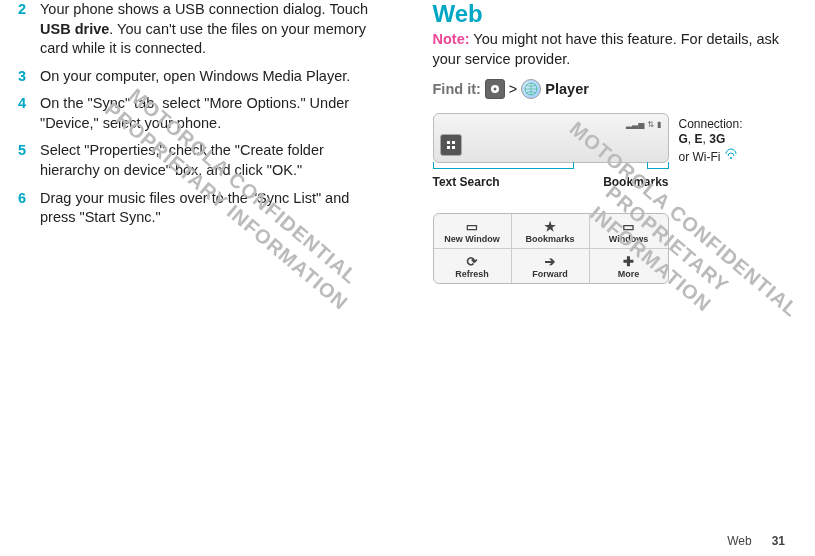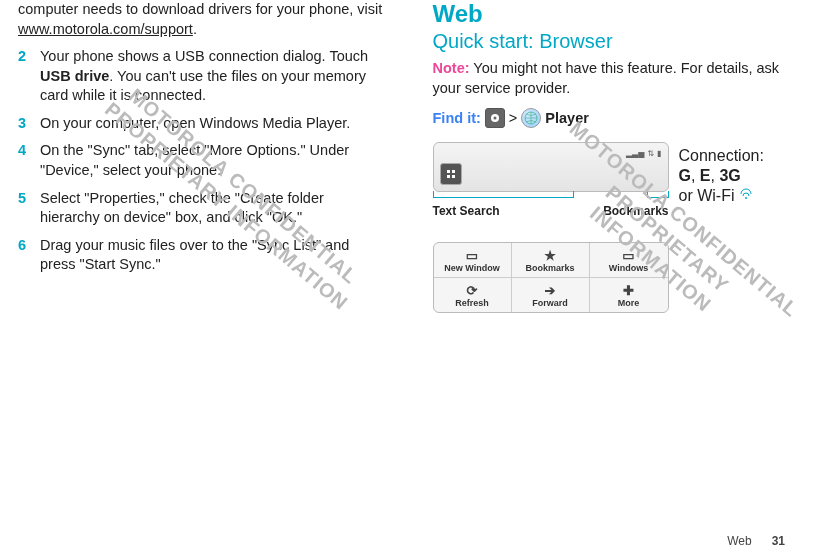--- a/index.html
+++ b/index.html
@@ -26,21 +26,21 @@
   p, li { line-height: 1.35; margin-bottom: 8px; }
   ol { list-style: none; }
   li { display: flex; gap: 10px; }
   .num { color: #00a8c6; font-weight: bold; flex-shrink: 0; width: 12px; }
   .bold { font-weight: bold; }
   .underline { text-decoration: underline; }
   h1.section { color: #00a8c6; font-weight: bold; font-size: 24px; margin-bottom: 2px; }
   .subtitle { font-style: italic; font-size: 15px; margin-bottom: 16px; }
   h2.qs { color: #00a8c6; font-weight: normal; font-size: 20px; margin-bottom: 6px; }
   .note-label { color: #ec4899; font-weight: bold; }
-  .findit-label { color: #3b82f6; font-weight: bold; }
+  .findit-label { color: #737373; font-weight: bold; }
   .find-line { display: flex; align-items: center; gap: 4px; margin-top: 10px; margin-bottom: 14px; }
   .icon-box {
     display: inline-flex; align-items: center; justify-content: center;
     width: 20px; height: 20px; border: 1px solid #555; border-radius: 3px;
     background: #666; color: #fff; font-size: 12px;
   }
   .icon-globe {
     display:inline-flex; align-items:center; justify-content:center;
     width:20px; height:20px; border:1px solid #999; border-radius:50%;
     background: radial-gradient(circle at 30% 30%, #cfe8ff, #9ccfff);
@@ -67,21 +67,21 @@
     color:#fff; font-size:11px;
   }
   .callouts-row { display:flex; justify-content:space-between; margin-top:6px; font-weight:bold; font-size:12px; }
   .callout-bar { height: 6px; border-bottom: 1px solid #00a8c6; position:relative; }
   .callout-bar::before, .callout-bar::after {
     content:""; position:absolute; bottom:0; width:1px; height:6px; background:#00a8c6;
   }
   .callout-bar.left { width: 60%; } .callout-bar.left::before{left:0} .callout-bar.left::after{right:0}
   .callout-bar.right { width: 22px; } .callout-bar.right::before{left:0} .callout-bar.right::after{right:0}
   .side-note {
-    position:absolute; font-size:16px; line-height:1.25;
+    position:absolute; font-size:12px; line-height:1.25;
   }
   .side-note .wifi-icon {
     display:inline-block; width:14px; height:14px; 
     font-size:11px;
   }
   .menu-panel {
     width:236px; border:1px solid #bbb; border-radius:6px; background:#f5f5f5;
     margin-top:24px;
   }
   .menu-grid {
@@ -111,23 +111,20 @@
     line-height:1.3; text-align:center;
   }
   .wm1 { left:80px; top:170px; }
   .wm2 { left:520px; top:200px; }
 </style>
 </head>
 <body>
 
 <div class="page">
   <div class="col col-left">
-    <p>
-      <span>computer needs to download drivers for your phone, visit </span><span class="underline">www.motorola.com/support</span><span>.</span>
-    </p>
     <ol>
       <li>
           <span class="num">2</span>
         <div>
           <span>Your phone shows a USB connection dialog. Touch </span><span class="bold">USB drive</span><span>. You can't use the files on your memory card while it is connected.</span>
         </div>
       </li>
       <li>
           <span class="num">3</span>
         <div>On your computer, open Windows Media Player.</div>
@@ -142,21 +139,20 @@
       </li>
       <li>
           <span class="num">6</span>
         <div>Drag your music files over to the "Sync List" and press "Start Sync."</div>
       </li>
     </ol>
   </div>
 
   <div class="col col-right">
     <h1 class="section">Web</h1>
-    <h2 class="qs">Quick start: Browser</h2>
     <p>
       <span class="note-label">Note:</span><span> You might not have this feature. For details, ask your service provider.</span>
     </p>
     <div class="find-line">
       <span class="findit-label">Find it:</span>
       <span class="icon-box">
         <svg width="12" height="12" viewBox="0 0 12 12">
             <circle cx="6" cy="6" r="4" fill="#fff"></circle>
             <circle cx="6" cy="6" r="1.5" fill="#666"></circle>
           </svg>

